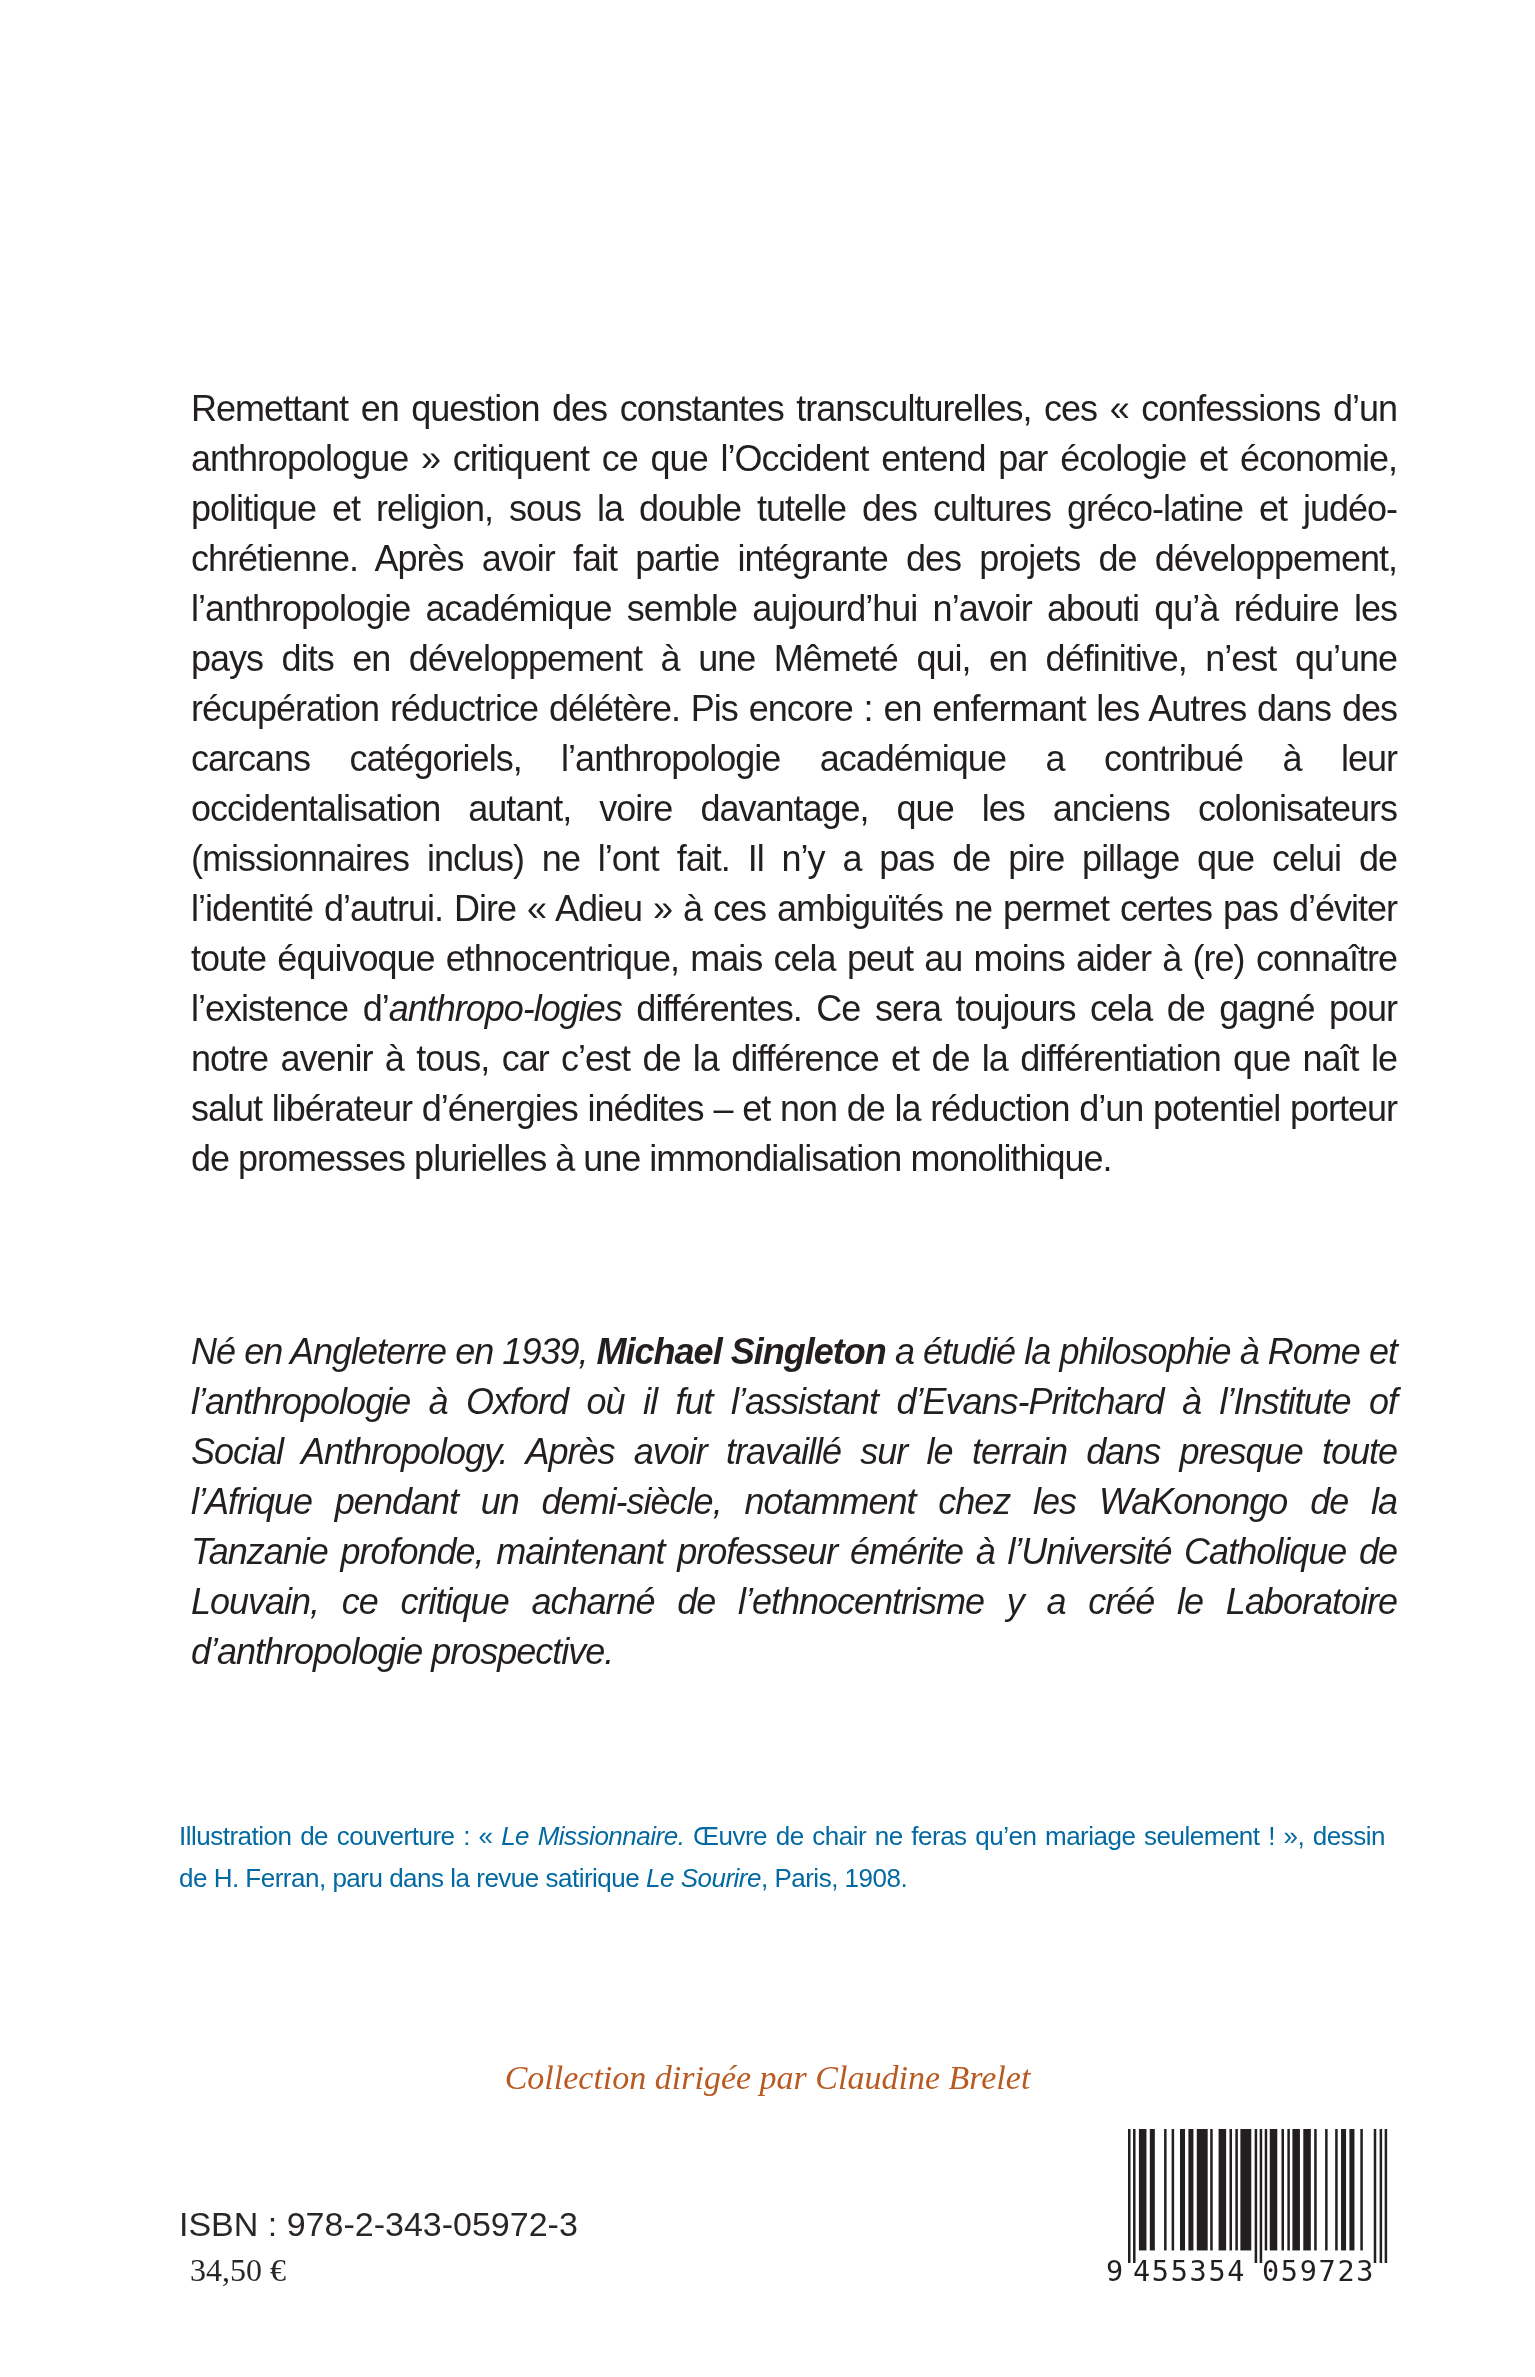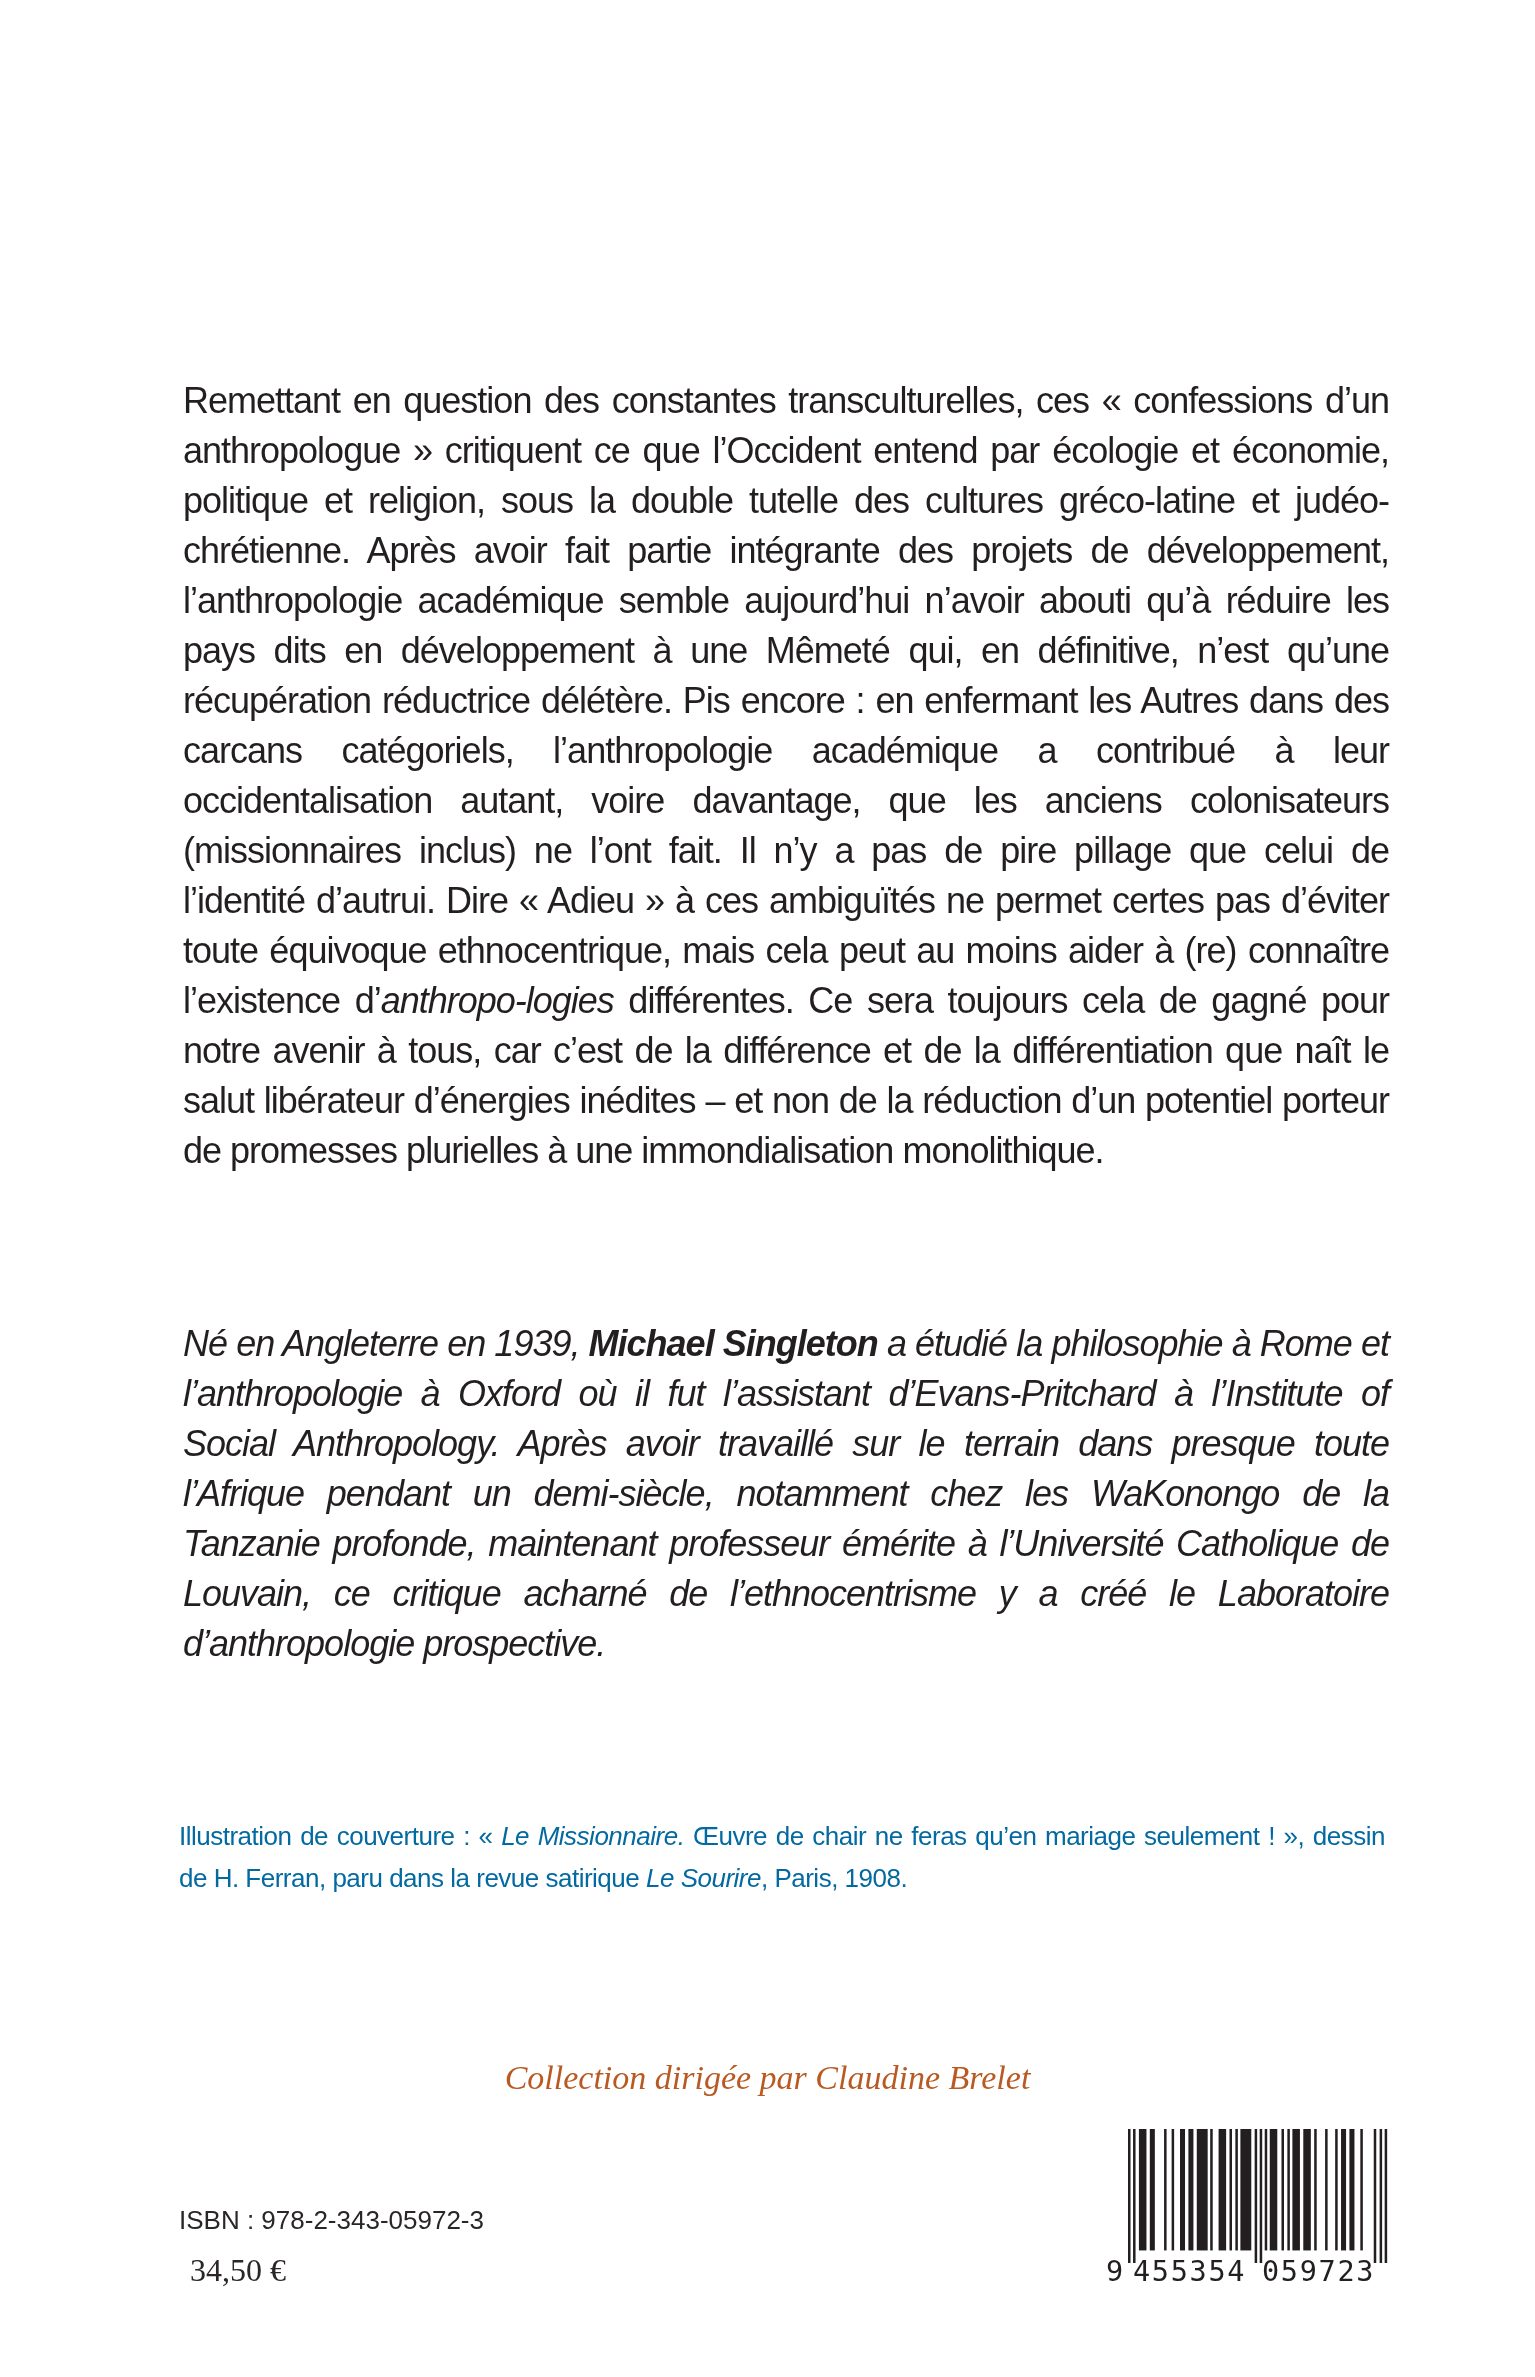--- a/index.html
+++ b/index.html
@@ -6,37 +6,37 @@
   body { width: 1535px; height: 2377px; position: relative; overflow: hidden; color: #231f20; }
   .title {
     position: absolute; left: 0; top: 124px; width: 1535px; text-align: center;
     font-family: "Liberation Sans", sans-serif; font-weight: bold; font-size: 62px; line-height: 77px;
     color: #b85a22; letter-spacing: -0.8px;
   }
   .title div { display: block; }
   .body-text {
     position: absolute; left: 179px; width: 1206px;
     font-family: "Liberation Sans", sans-serif; font-size: 36px; line-height: 50px;
-    text-align: justify; letter-spacing: -1px; margin: 4px;
+    text-align: justify; letter-spacing: -1px; margin: 12px;
   }
   .desc { top: 372px; }
   .bio { top: 1315px; font-style: italic; }
   .bio b { font-weight: bold; }
   .caption {
     position: absolute; left: 179px; top: 1815px; width: 1206px;
     font-family: "Liberation Sans", sans-serif; font-size: 26px; line-height: 42px;
     text-align: justify; letter-spacing: -0.5px; margin: 0; color: #0369a1;
   }
   .collection {
     position: absolute; left: 0; top: 2022px; width: 1535px; text-align: center;
     font-family: "Liberation Serif", serif; font-style: italic; font-size: 34px; color: #b85a22; margin-top: 37px;
   }
   .isbn {
     position: absolute; left: 179px; top: 2205px;
-    font-family: "Liberation Sans", sans-serif; font-size: 26px; color: #2a2627;
+    font-family: "Liberation Sans", sans-serif; font-size: 34px; color: #2a2627;
   }
   .price {
     position: absolute; left: 190px; top: 2252px;
     font-family: "Liberation Serif", serif; font-size: 32px; color: #2a2627;
   }
   .barcode {
     position: absolute; left: 1106px; top: 2129px; width: 289px; height: 168px;
   }
   .bars { position: absolute; left: 22px; top: 0; width: 260px; height: 134px; }
   .bc-digits {

